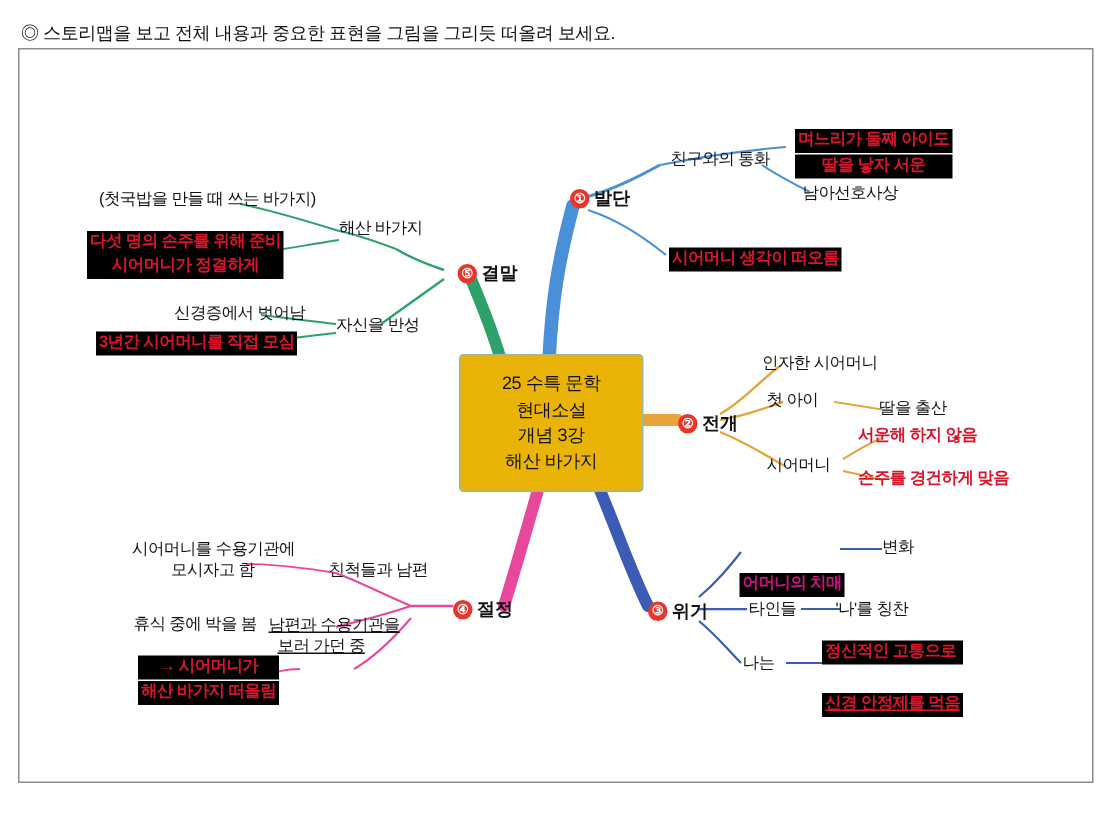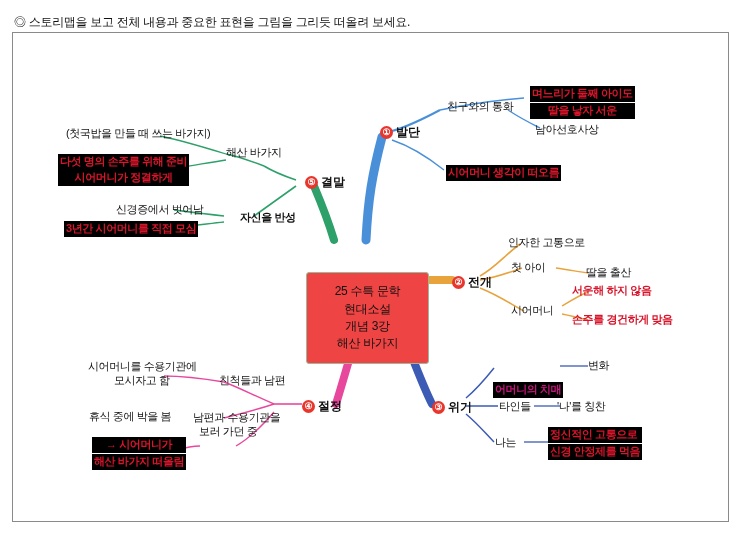--- a/index.html
+++ b/index.html
@@ -61,32 +61,31 @@
     white-space: nowrap;
     letter-spacing: -0.4px;
     line-height: 1.25;
   }
   .center-node {
     position: absolute;
     left: 306px;
     top: 236px;
     width: 121px;
     height: 90px;
-    background: #ef4444;
+    background: #eab308;
     border: 1px solid #9ab89a;
     border-radius: 3px;
     display: flex;
     flex-direction: column;
     align-items: center;
     justify-content: center;
     font-size: 12px;
     color: #111111;
     line-height: 1.45;
     letter-spacing: -0.3px;
-    margin-top: 36px;
   }
   .branch-label {
     position: absolute;
     display: flex;
     align-items: center;
     gap: 3px;
     font-size: 12px;
     font-weight: bold;
     color: #111111;
     white-space: nowrap;
@@ -198,55 +197,55 @@
   </div>
 
   <div class="node t-black" style="left:447px; top:100px;">친구와의 통화</div>
   <div class="node center" style="left:530px; top:86px;">
     <div class="hl-yellow t-red bold">며느리가 둘째 아이도</div>
     <div class="hl-yellow t-red bold" style="margin-top:1px;">딸을 낳자 서운</div>
   </div>
   <div class="node t-black" style="left:535px; top:123px;">남아선호사상</div>
   <div class="node t-red hl-yellow bold" style="left:446px; top:165px;">시어머니 생각이 떠오름</div>
 
-  <div class="node t-black" style="left:508px; top:236px;">인자한 고통으로</div>
+  <div class="node t-black" style="left:508px; top:236px;">인자한 시어머니</div>
   <div class="node t-black" style="left:511px; top:261px;">첫 아이</div>
   <div class="node t-black" style="left:586px; top:266px;">딸을 출산</div>
   <div class="node t-black" style="left:511px; top:304px;">시어머니</div>
   <div class="node t-red bold" style="left:572px; top:284px;">서운해 하지 않음</div>
   <div class="node t-red bold" style="left:572px; top:313px;">손주를 경건하게 맞음</div>
 
   <div class="node t-mag bold hl-yellow" style="left:493px; top:358px;">어머니의 치매</div>
   <div class="node t-black" style="left:588px; top:359px;">변화</div>
   <div class="node t-black" style="left:499px; top:400px;">타인들</div>
   <div class="node t-black" style="left:557px; top:400px;">'나'를 칭찬</div>
   <div class="node t-black" style="left:495px; top:436px;">나는</div>
   <div class="node" style="left:548px; top:427px;">
     <div class="hl-yellow t-red bold">정신적인 고통으로</div>
-    <div class="hl-yellow t-red bold" style="margin-top:1px;">신경 안정제를 먹음</div>
+    <div class="hl-yellow t-red bold" style="margin-top:19px;text-decoration:underline;">신경 안정제를 먹음</div>
   </div>
 
   <div class="node" style="left:88px; top:360px;">
     <div>시어머니를 수용기관에</div>
     <div style="margin-left:26px;">모시자고 함</div>
   </div>
   <div class="node t-black" style="left:219px; top:374px;">친척들과 남편</div>
   <div class="node t-black" style="left:89px; top:410px;">휴식 중에 박을 봄</div>
-  <div class="node" style="left:193px; top:411px;">
+  <div class="node" style="left:179px; top:411px;text-decoration:underline;">
     <div>남편과 수용기관을</div>
     <div style="margin-left:6px;">보러 가던 중</div>
   </div>
   <div class="node center" style="left:92px; top:437px;">
     <div class="hl-yellow t-red bold">→ 시어머니가</div>
     <div class="hl-yellow t-red bold" style="margin-top:1px;">해산 바가지 떠올림</div>
   </div>
 
   <div class="node t-black" style="left:66px; top:127px;">(첫국밥을 만들 때 쓰는 바가지)</div>
   <div class="node center" style="left:58px; top:153px;">
     <div class="hl-yellow t-red bold" style="margin-top:1px;">다섯 명의 손주를 위해 준비</div>
     <div class="hl-yellow t-red bold">시어머니가 정결하게</div>
   </div>
   <div class="node t-black" style="left:226px; top:146px;">해산 바가지</div>
   <div class="node t-black" style="left:116px; top:203px;">신경증에서 벗어남</div>
   <div class="node t-red hl-yellow bold" style="left:64px; top:221px;">3년간 시어머니를 직접 모심</div>
-  <div class="node t-black" style="left:240px; top:211px;font-weight:bold;">자신을 반성</div>
+  <div class="node t-black" style="left:224px; top:211px;">자신을 반성</div>
 
 </div>
 
 </body></html>

